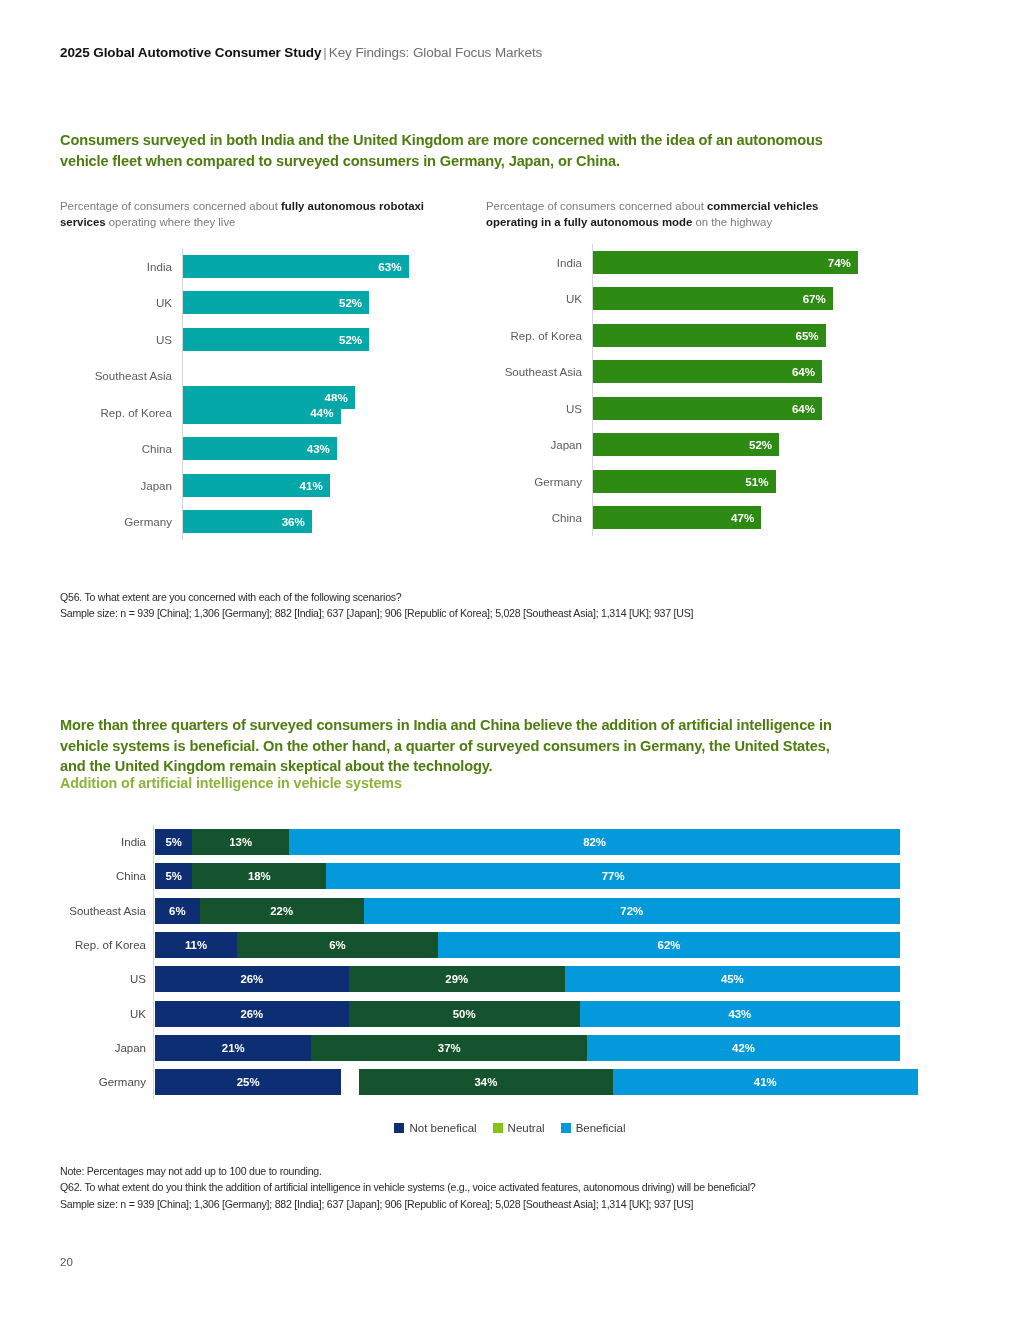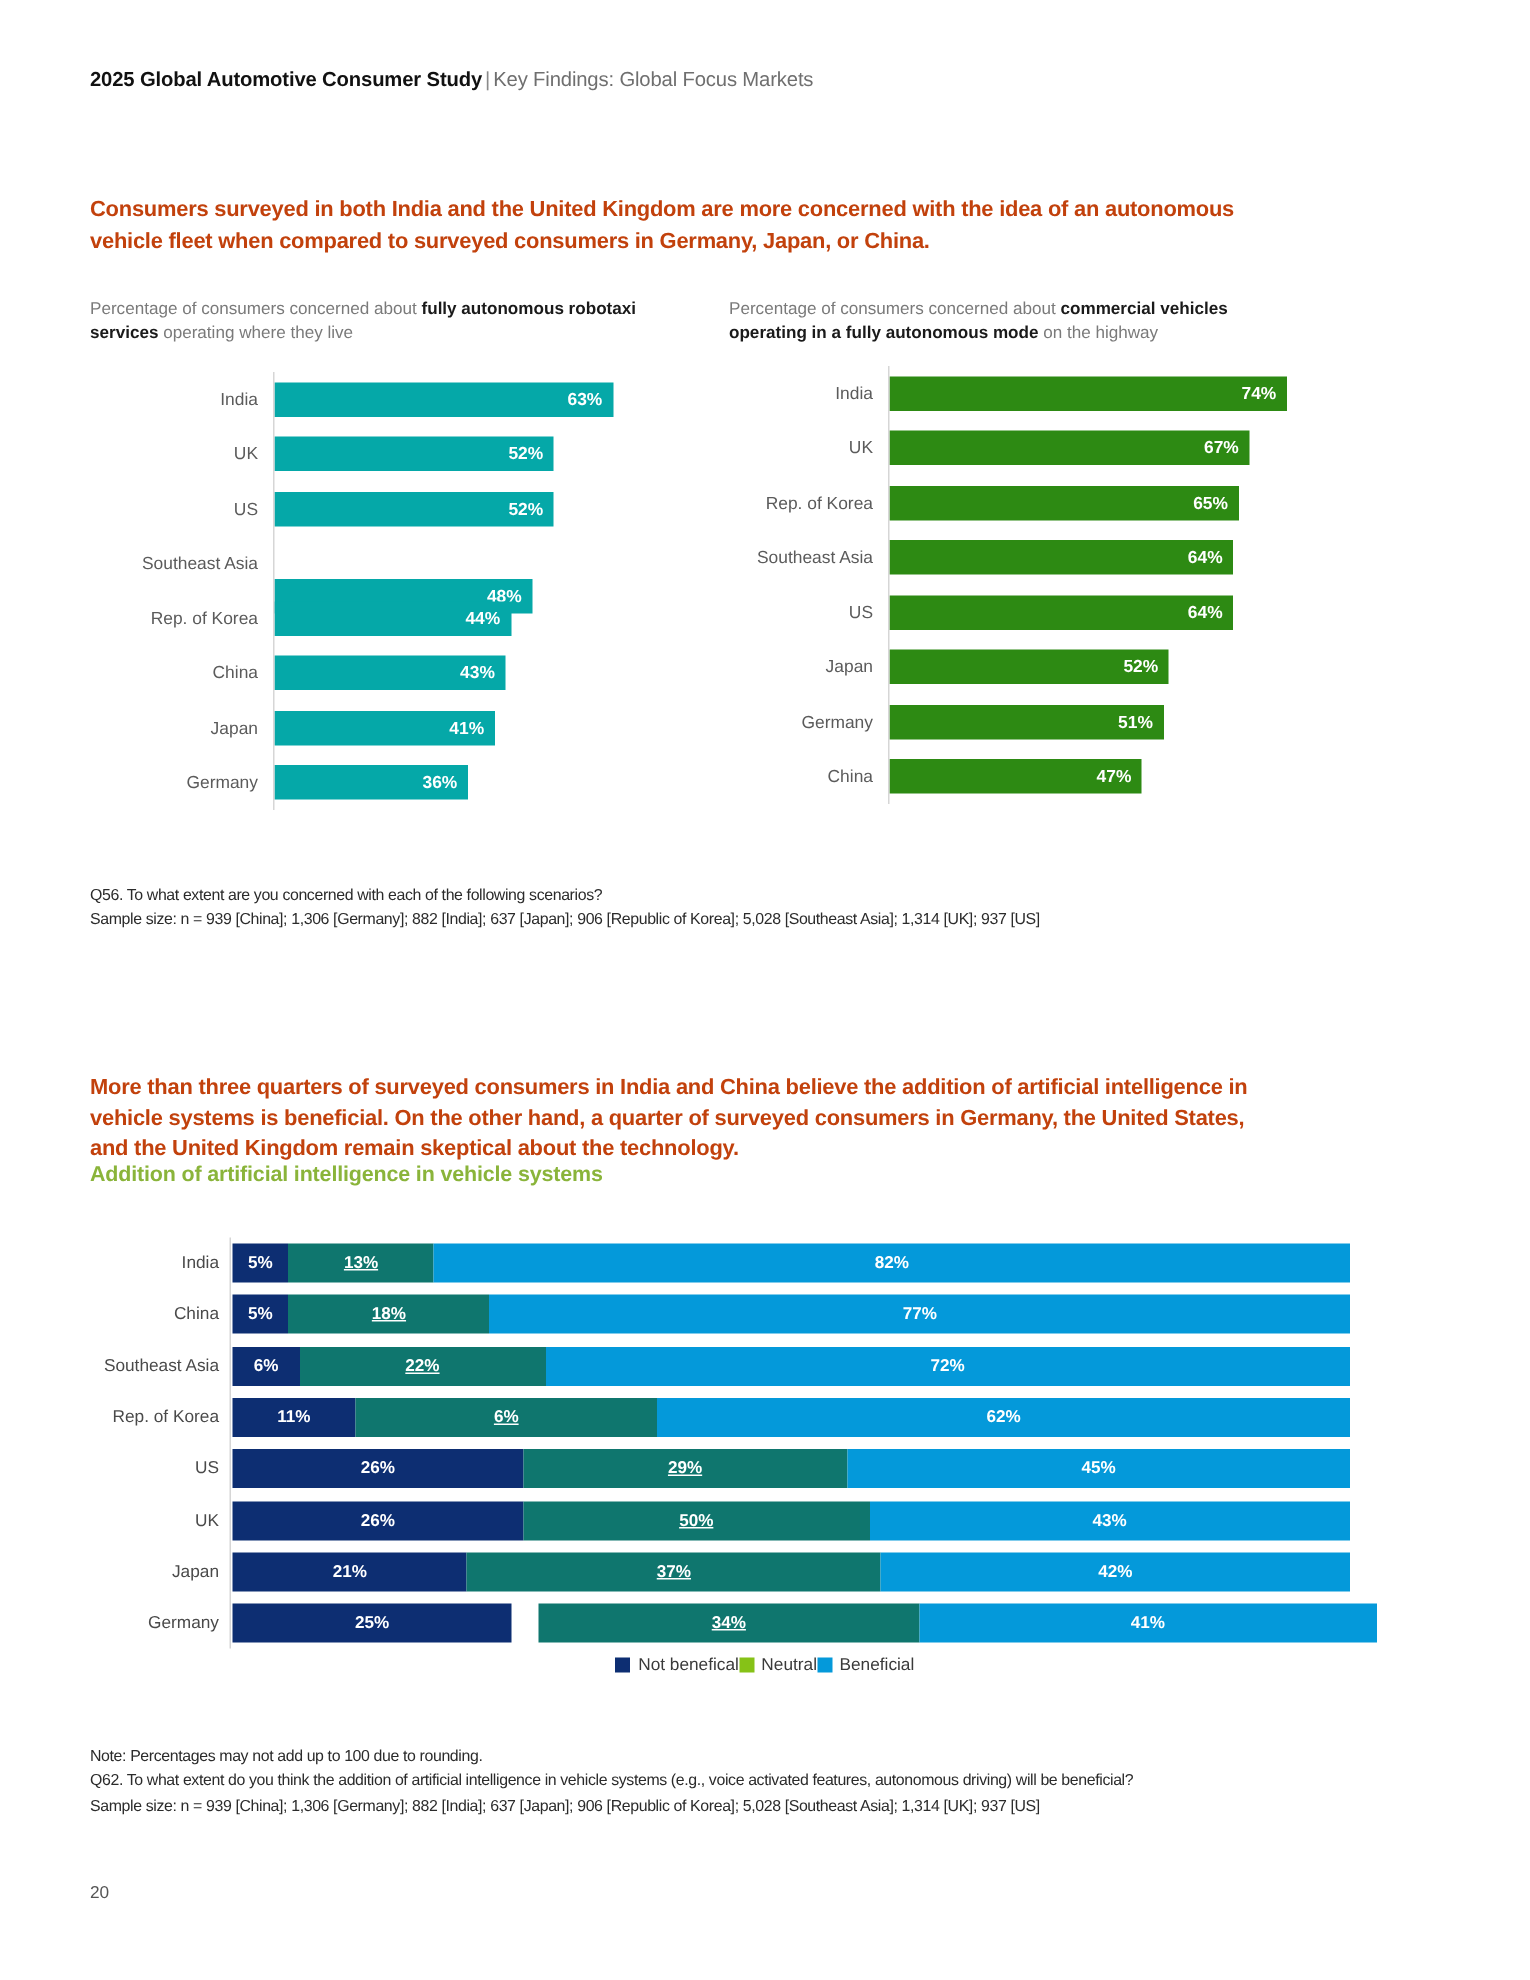--- a/index.html
+++ b/index.html
@@ -45,21 +45,21 @@
   }
 
   
   .headline {
     position: absolute;
     left: 60px;
     width: 800px;
     font-size: 14.6px;
     font-weight: bold;
     line-height: 1.42;
-    color: #c2410c;
+    color: #4d7c0f;
     letter-spacing: -0.15px;
   }
   #headline1 { top: 130px; }
   #headline2 { top: 715px; width: 790px; }
 
   .green-subtitle {
     position: absolute;
     left: 60px;
     top: 775px;
     font-size: 14.3px;
@@ -183,28 +183,29 @@
   .sb-seg {
     display: flex;
     align-items: center;
     justify-content: center;
     color: #ffffff;
     font-size: 11.4px;
     font-weight: bold;
     overflow: hidden;
   }
   .sb-seg.navy  { background: #0d2e72; }
-  .sb-seg.lime  { background: #0f766e; text-decoration: underline; }
+  .sb-seg.lime  { background: #14532d; }
   .sb-seg.blue  { background: #0499da; }
 
   .sb-legend {
     display: flex;
     justify-content: center;
     align-items: center;
-    margin-top: 5px;
+    gap: 16px;
+    margin-top: 23px;
     padding-left: 60px;
   }
   .legend-item {
     display: flex;
     align-items: center;
     gap: 5px;
     font-size: 11.5px;
     color: #3a3a3a;
   }
   .legend-swatch {

